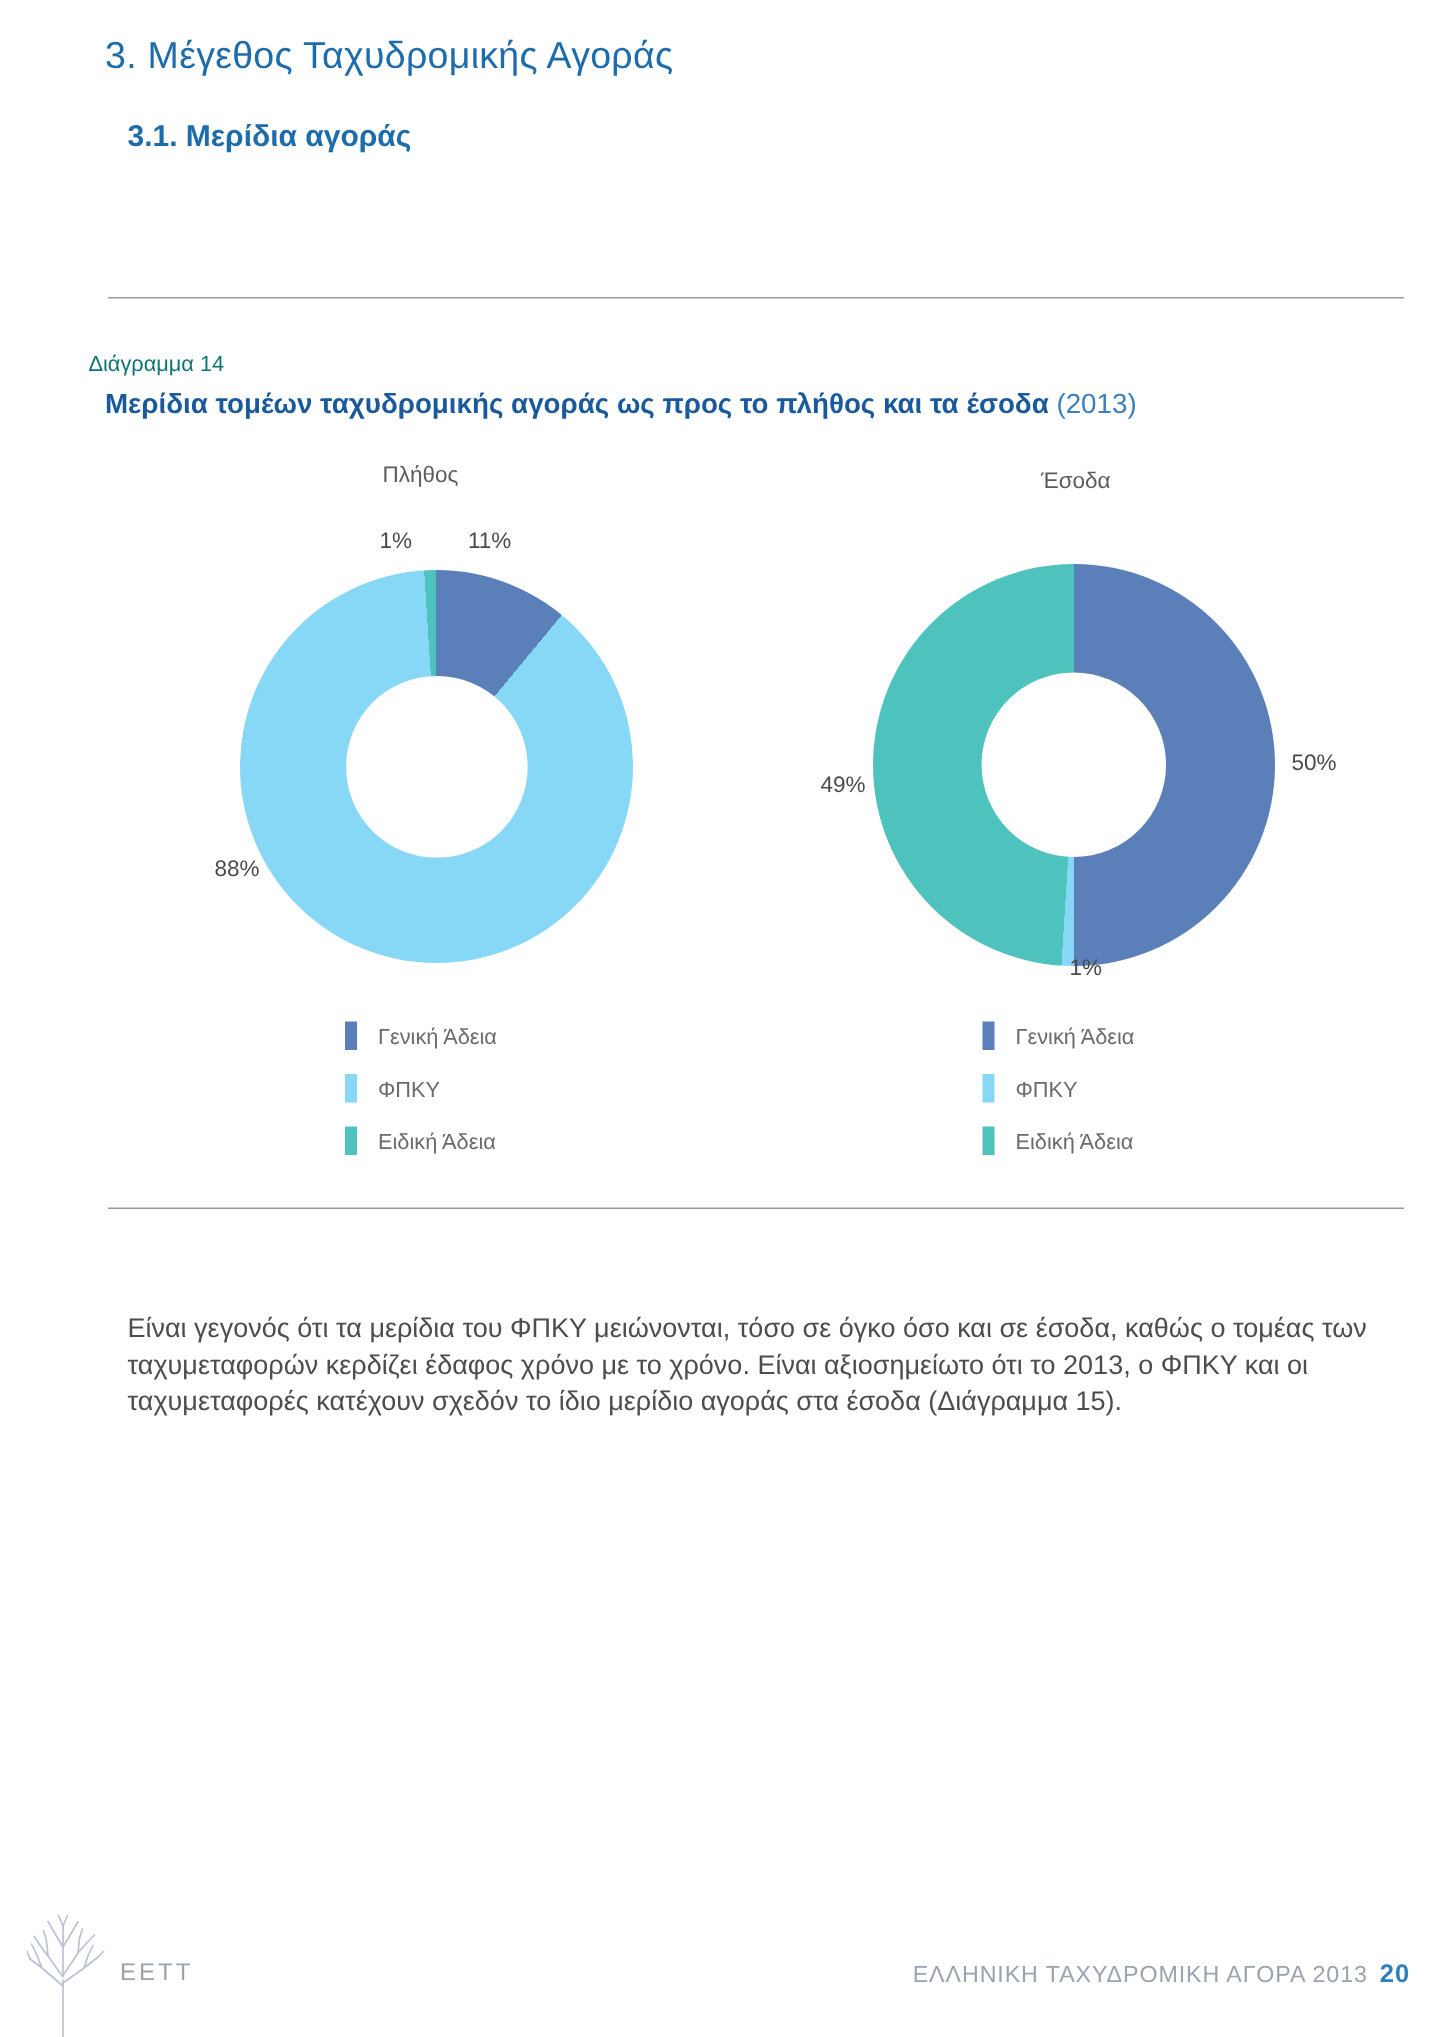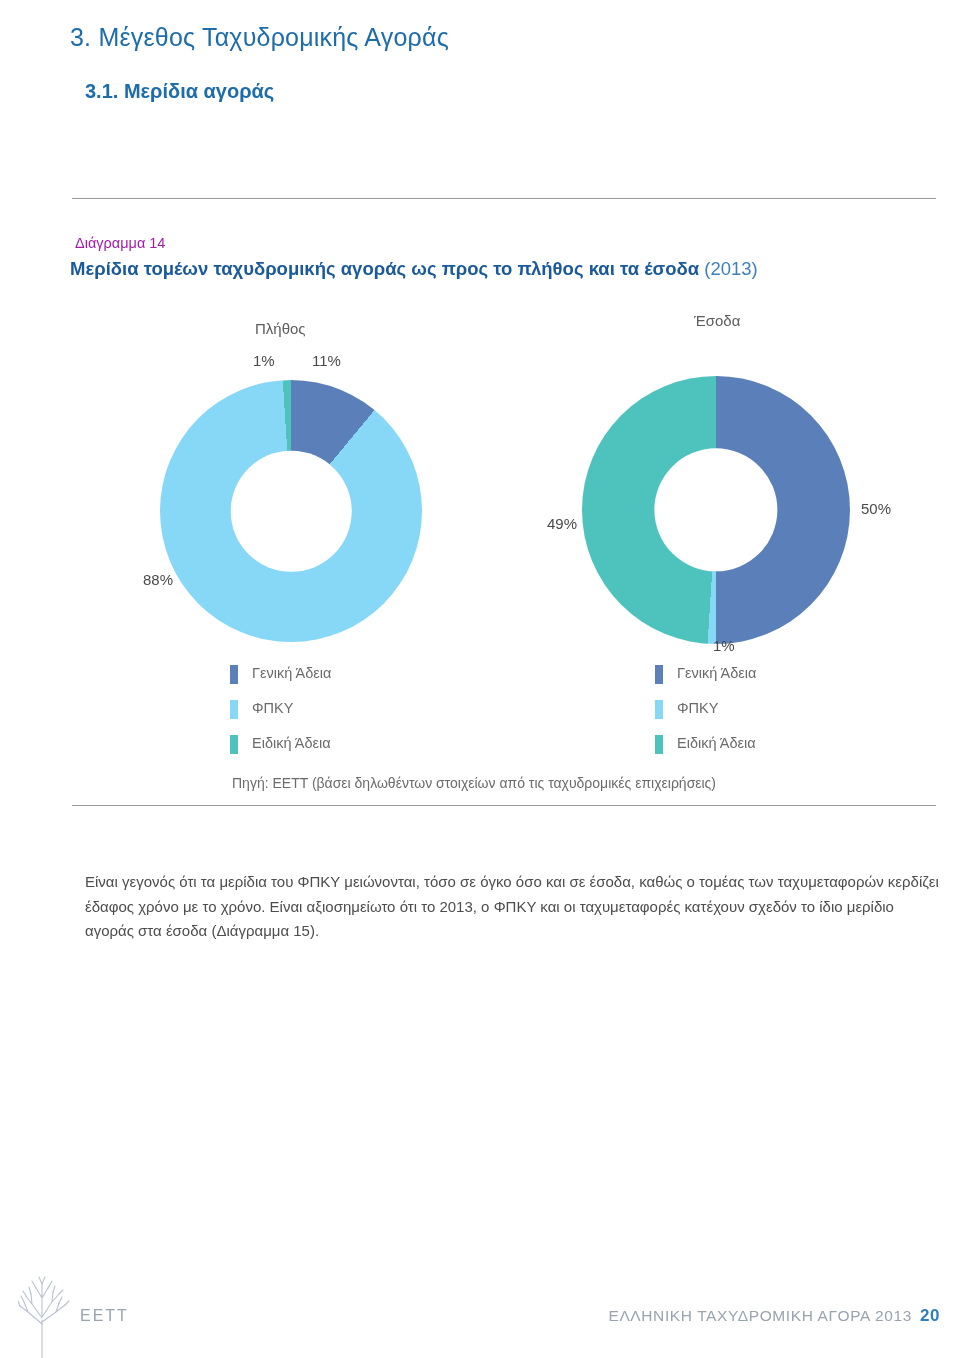--- a/index.html
+++ b/index.html
@@ -61,24 +61,24 @@
     width: 864px;
     height: 1px;
     background: #9a9a9a;
   }
   .rule.top { top: 198px; }
   .rule.bottom { top: 805px; }
 
   
   .fig-num {
     position: absolute;
-    left: 75px;
+    left: 59px;
     top: 235px;
     font-size: 14.5px;
-    color: #a21caf;
+    color: #0f766e;
     white-space: nowrap;
   }
   .fig-title {
     position: absolute;
     left: 70px;
     top: 258px;
     font-size: 18.5px;
     font-weight: 700;
     color: #19599c;
     white-space: nowrap;
@@ -87,21 +87,21 @@
     font-weight: 400;
     color: #3f7fbc;
   }
 
   .chart-label {
     position: absolute;
     font-size: 15px;
     color: #5c5c5c;
     white-space: nowrap;
   }
-  .chart-label.left  { left: 255px; top: 320px; }
+  .chart-label.left  { left: 255px; top: 308px; }
   .chart-label.right { left: 694px; top: 312px; }
 
   
   .donut {
     position: absolute;
     border-radius: 50%;
   }
   .donut::after {
     content: "";
     position: absolute;
@@ -141,21 +141,21 @@
 
   
   .legend {
     position: absolute;
   }
   #legend-volume  { left: 230px; top: 665px; }
   #legend-revenue { left: 655px; top: 665px; }
 
   .legend-row {
     display: flex;
-    align-items: flex-start;
+    align-items: flex-end;
     height: 35px;
   }
   .legend-swatch {
     width: 8px;
     height: 19px;
     flex: 0 0 8px;
     margin-right: 14px;
   }
   .legend-text {
     font-size: 14.5px;
@@ -171,21 +171,21 @@
     color: #6b6b6b;
     white-space: nowrap;
   }
 
   
   .outro {
     position: absolute;
     left: 85px;
     top: 855px;
     width: 855px;
-    font-size: 15px;
+    font-size: 18px;
     line-height: 24.5px;
     color: #4d4d4d;
   }
 
   
   .footer-logo {
     position: absolute;
     left: 18px;
     top: 1272px;
     width: 140px;
@@ -271,21 +271,20 @@
     <div class="legend-row">
       <span class="legend-swatch" id="sw-r-fpky" style="background: rgb(135, 215, 247);"></span>
       <span class="legend-text">ΦΠΚΥ</span>
     </div>
     <div class="legend-row">
       <span class="legend-swatch" id="sw-r-special" style="background: rgb(78, 195, 189);"></span>
       <span class="legend-text">Ειδική Άδεια</span>
     </div>
   </div>
 
-  <div class="source">Πηγή: ΕΕΤΤ (βάσει δηλωθέντων στοιχείων από τις ταχυδρομικές επιχειρήσεις)</div>
 
   <div class="rule bottom"></div>
 
   <p class="outro">Είναι γεγονός ότι τα μερίδια του ΦΠΚΥ μειώνονται, τόσο σε όγκο όσο και σε έσοδα, καθώς ο τομέας των ταχυμεταφορών κερδίζει έδαφος χρόνο με το χρόνο. Είναι αξιοσημείωτο ότι το 2013, ο ΦΠΚΥ και οι ταχυμεταφορές κατέχουν σχεδόν το ίδιο μερίδιο αγοράς στα έσοδα (Διάγραμμα 15).</p>
 
   <div class="footer-logo">
     <svg width="140" height="86" viewBox="0 0 140 86" aria-hidden="true">
       <g stroke="#b9c2d2" stroke-width="1.1" fill="none" stroke-linecap="round">
         <path d="M24 86 L24 48"></path>
         <path d="M24 52 L10 40 M10 40 L2 34 M10 40 L6 30"></path>

